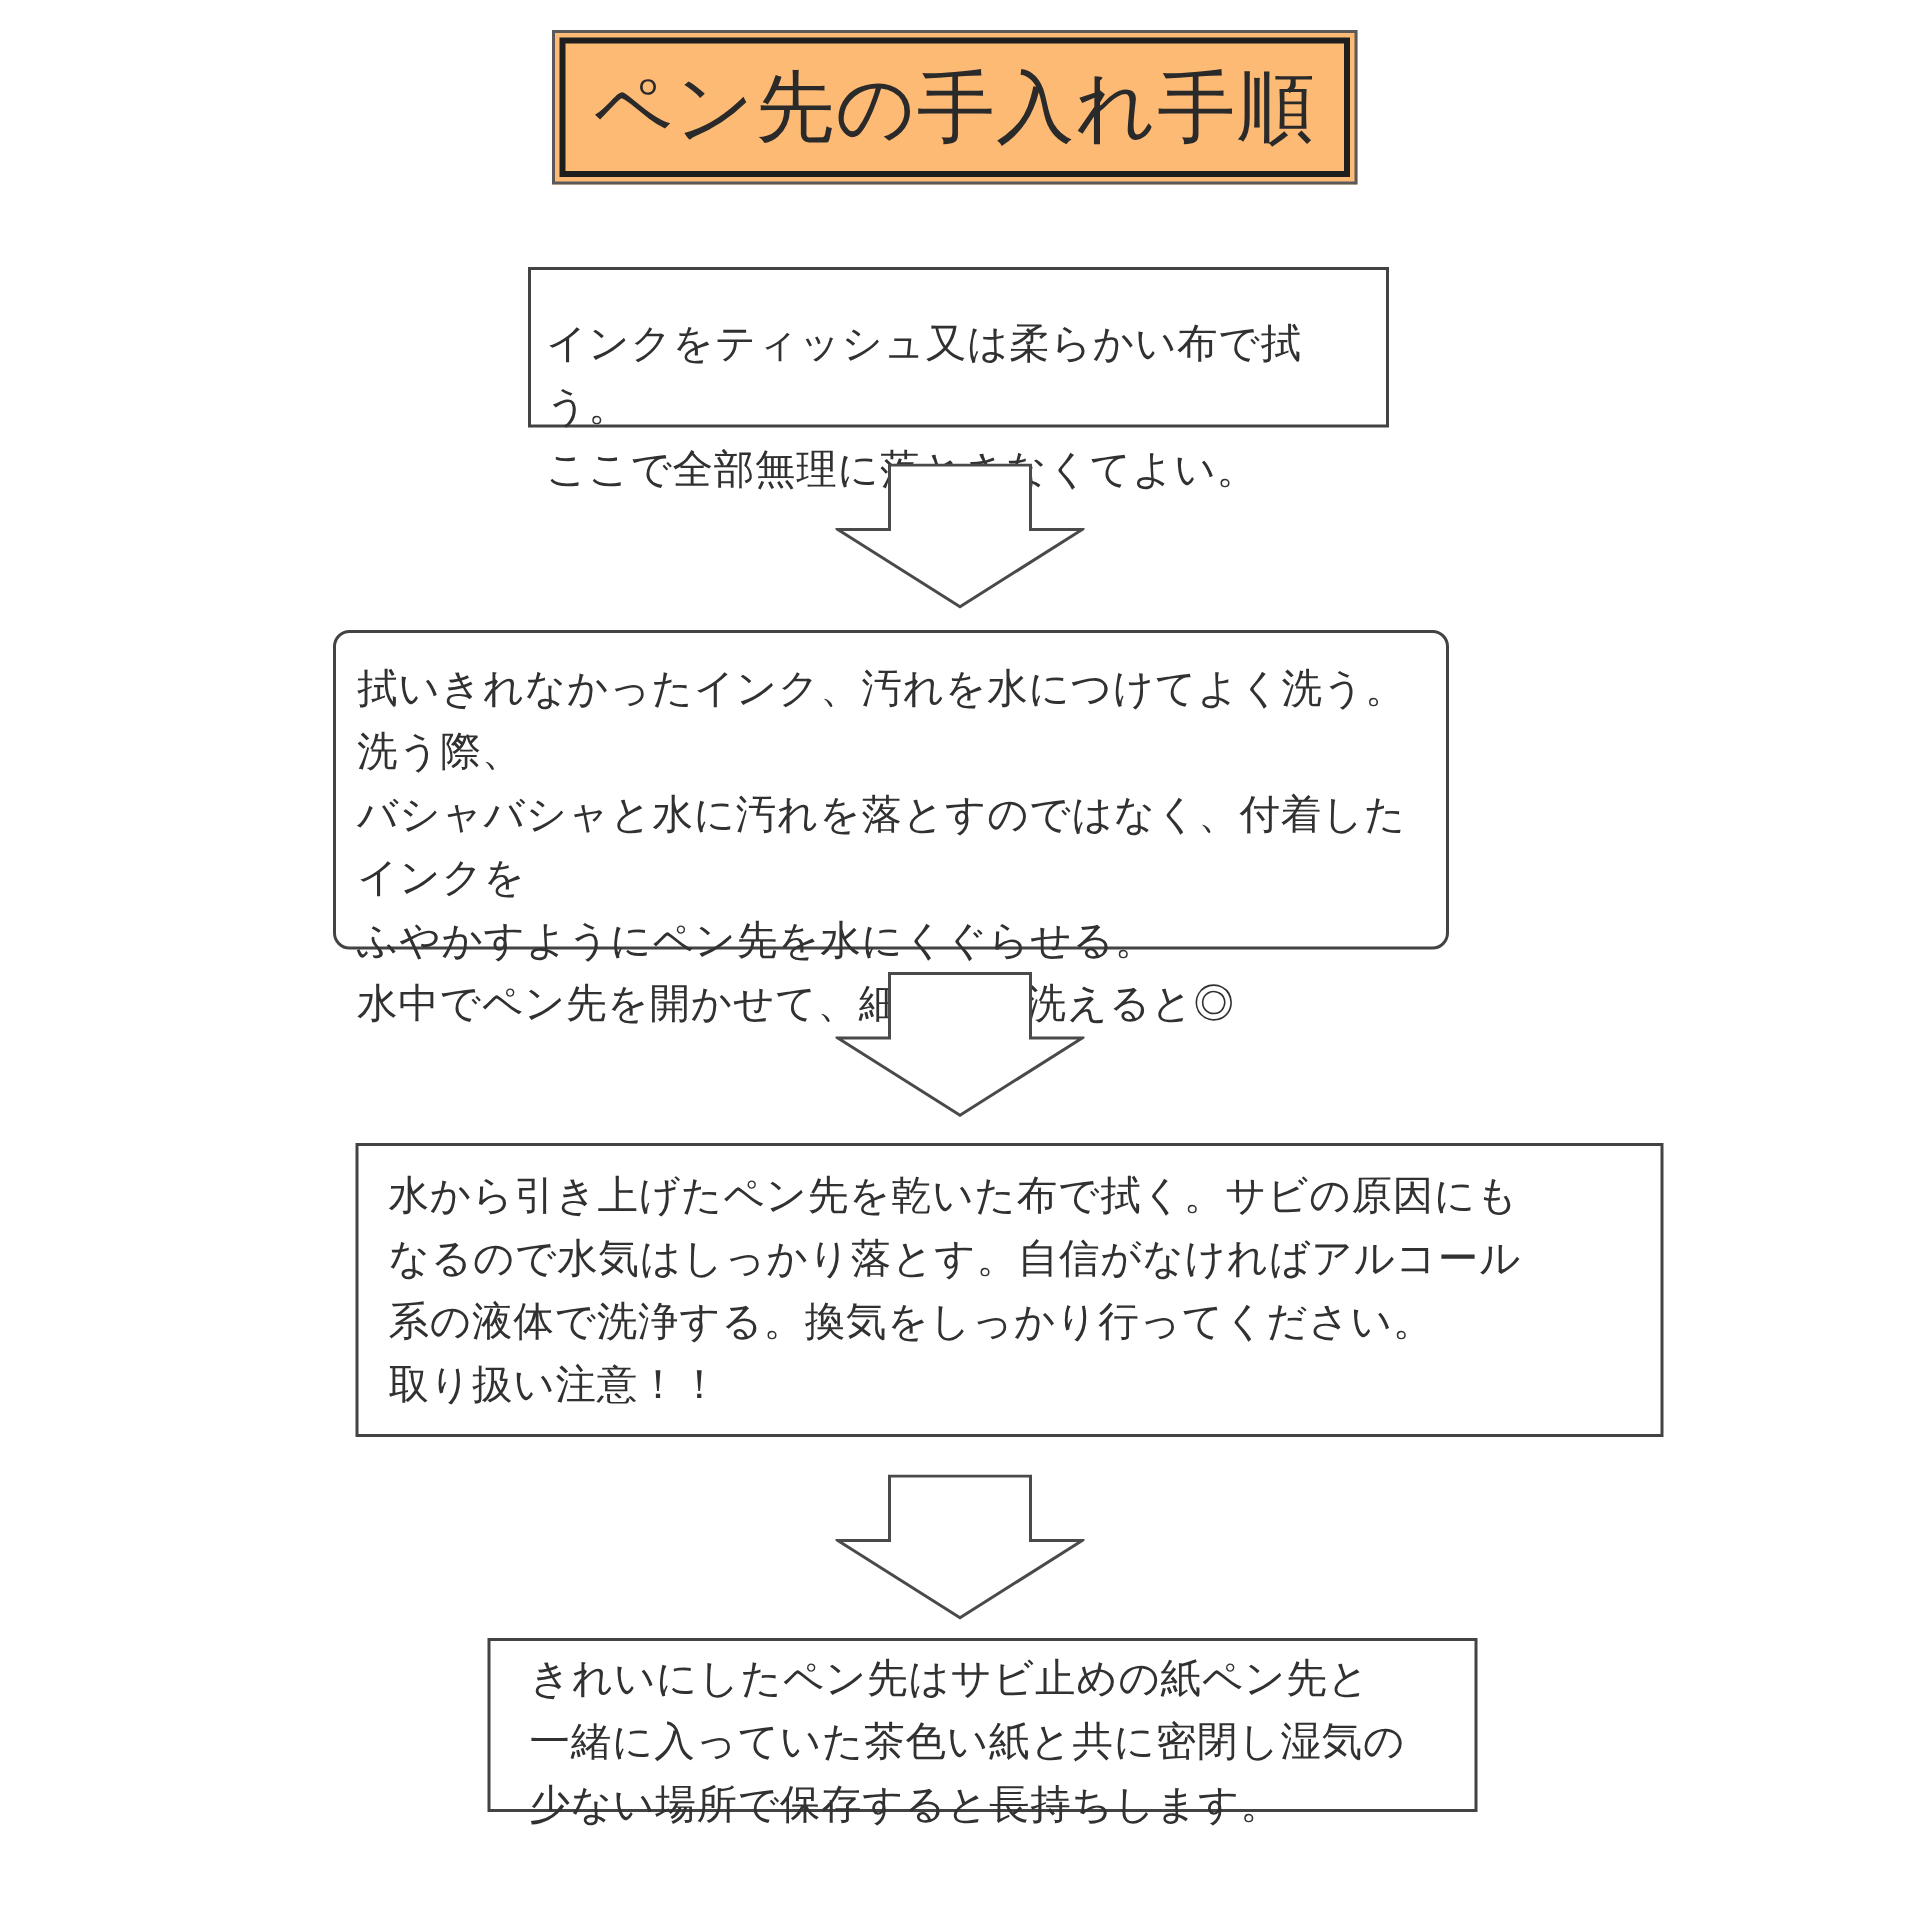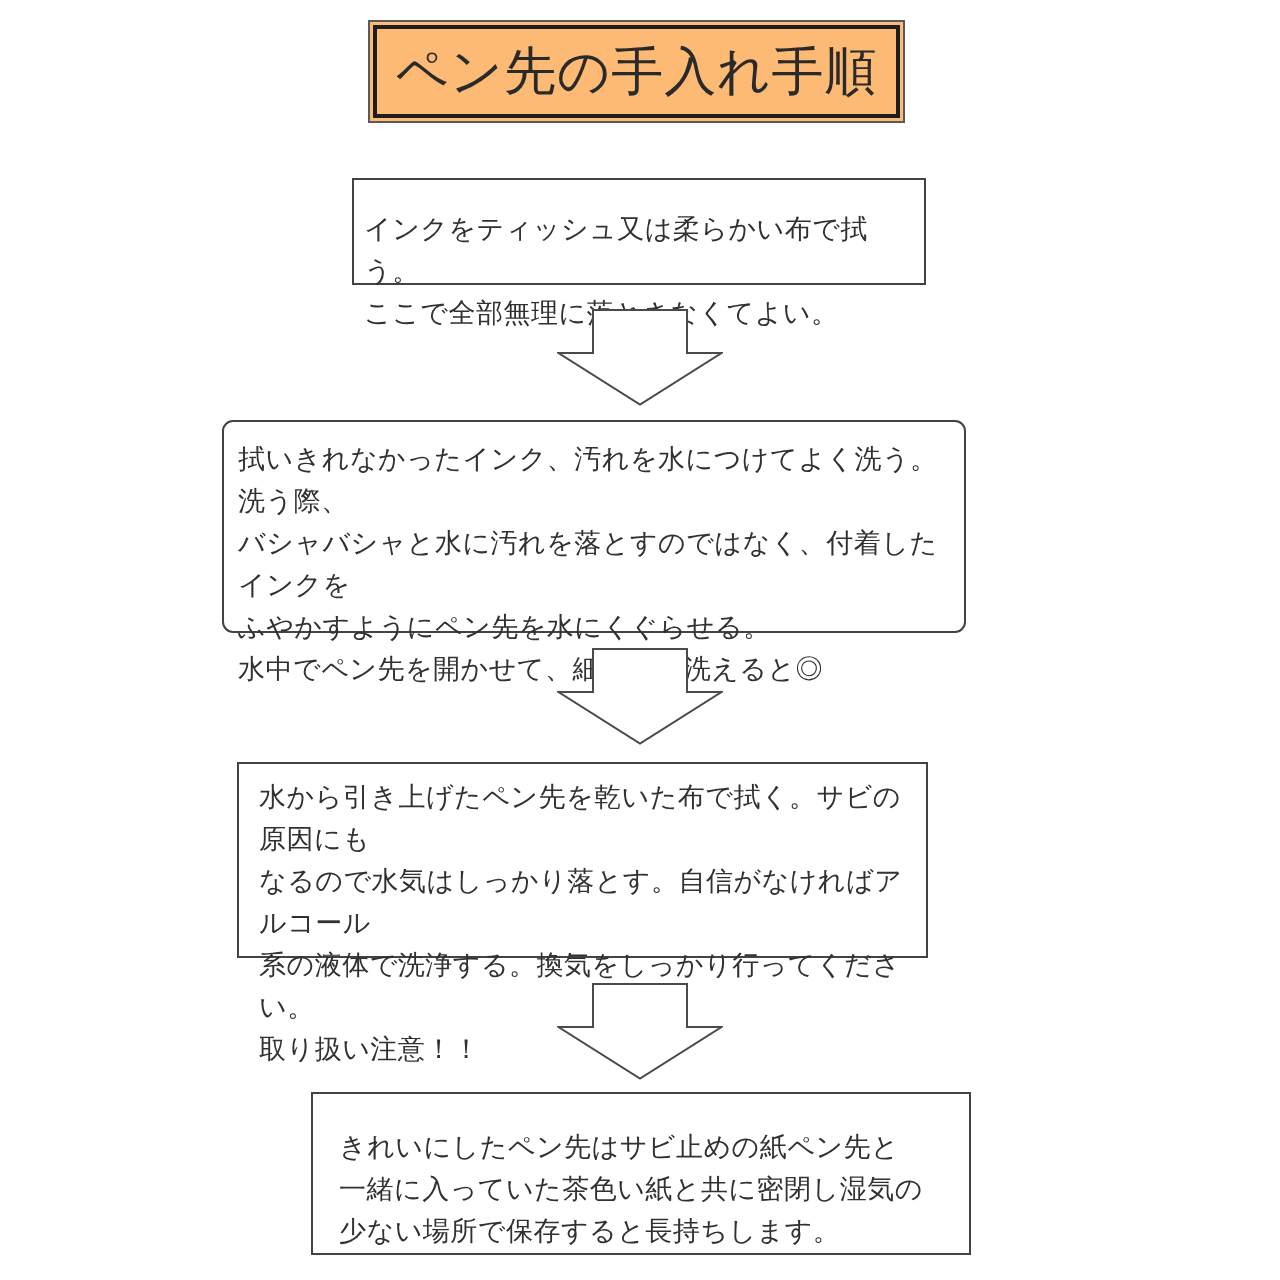--- a/index.html
+++ b/index.html
@@ -52,22 +52,22 @@
   }
   .step-text {
     font-size: 27px;
     line-height: 42px;
     color: #313131;
     white-space: pre-line;
     letter-spacing: 0.5px;
   }
   .step-1 { left: 352px; top: 178px; width: 574px; height: 107px; padding: 28px 10px; font-family: Liberation Serif, serif; }
   .step-2 { left: 222px; top: 420px; width: 744px; height: 213px; padding: 16px 14px; border-radius: 11px; }
-  .step-3 { left: 237px; top: 762px; width: 691px; height: 196px; padding: 12px 20px; }
-  .step-4 { left: 311px; top: 1092px; width: 660px; height: 163px; padding: 32px 26px; }
+  .step-3 { left: 237px; top: 762px; width: 872px; height: 196px; padding: 12px 20px; }
+  .step-4 { left: 325px; top: 1092px; width: 660px; height: 116px; padding: 4px 26px; }
   
   .flow-arrow {
     position: absolute;
     left: 557px;
     width: 166px;
     height: 97px;
   }
   .arrow-1 { top: 309px; }
   .arrow-2 { top: 648px; }
   .arrow-3 { top: 983px; }

